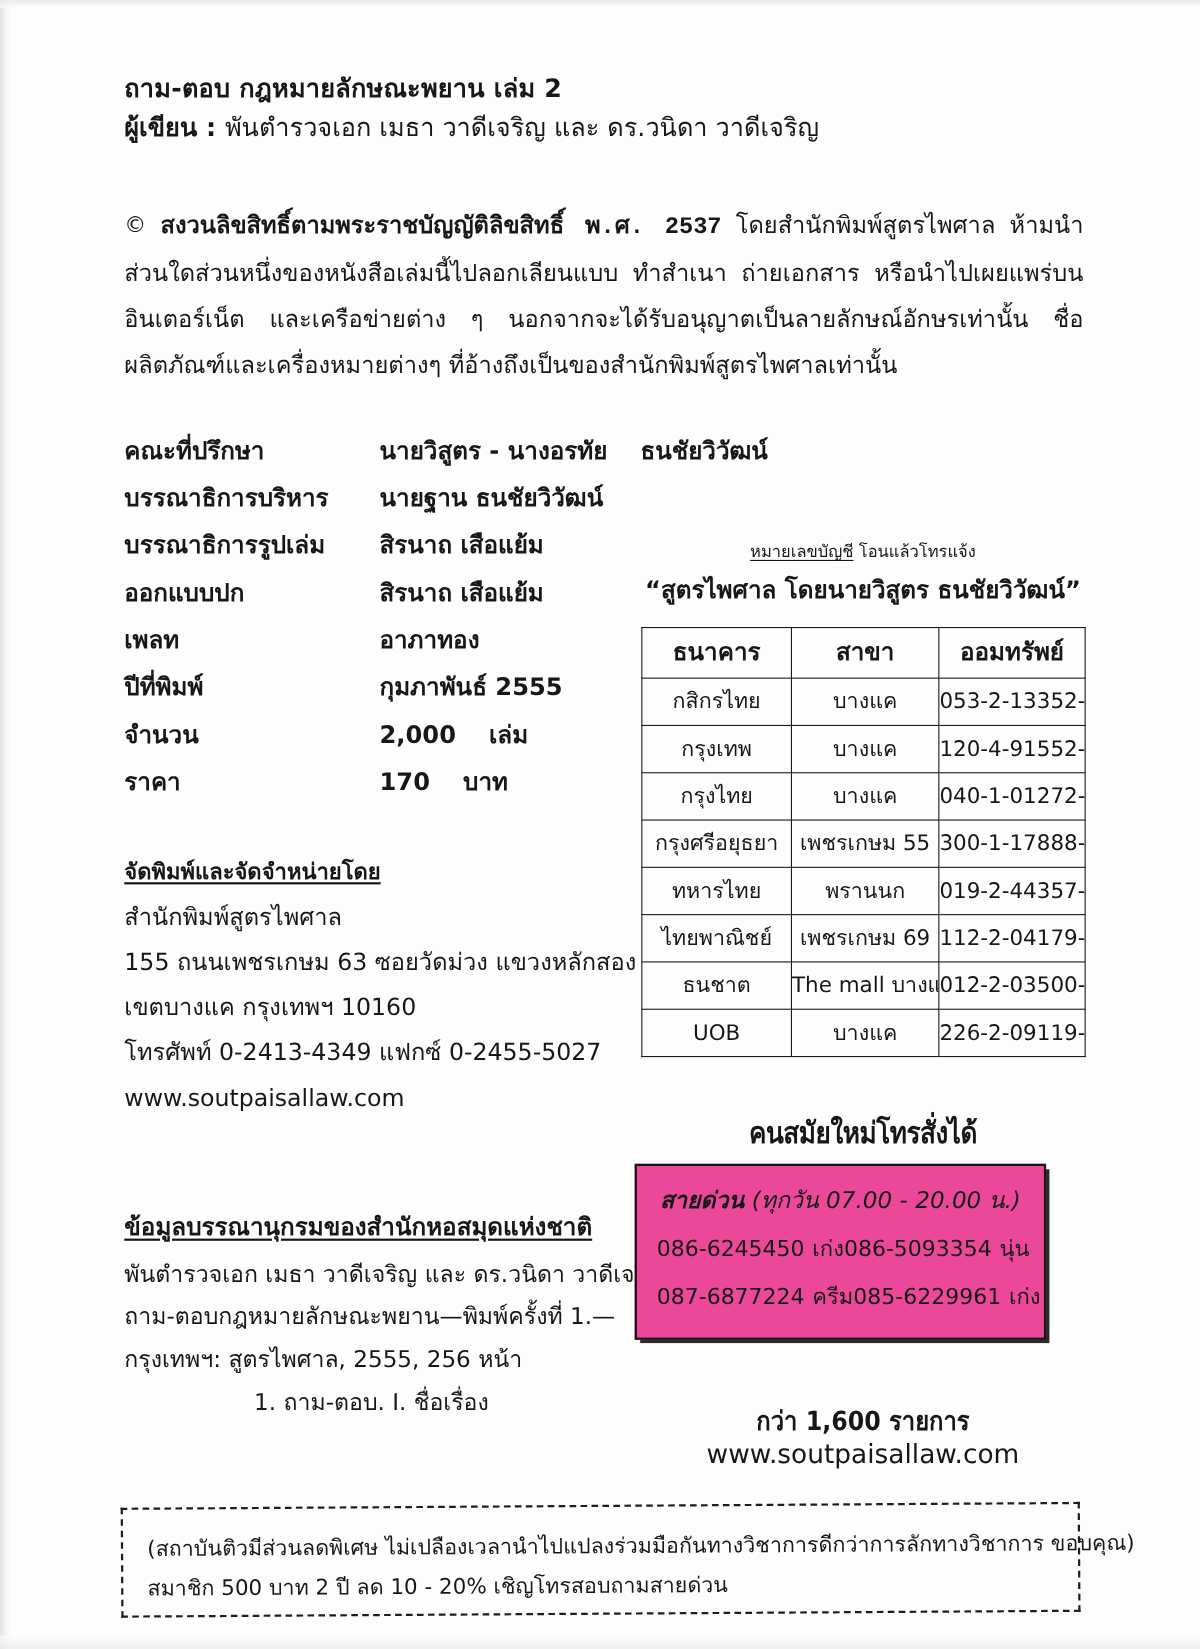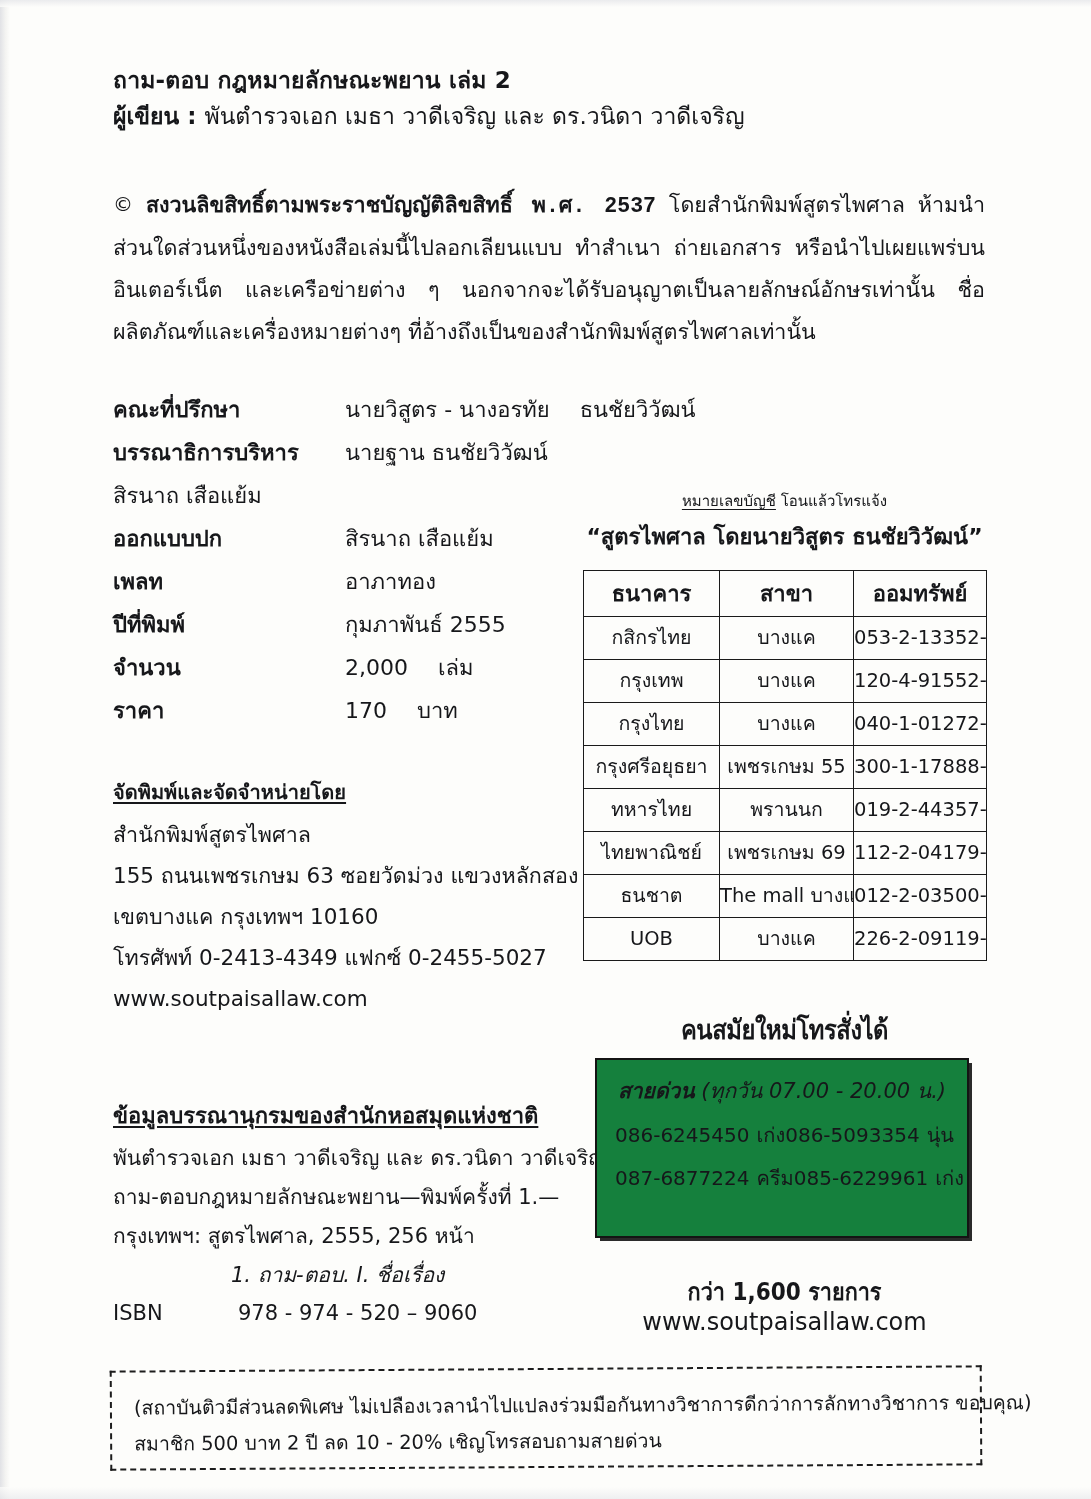--- a/index.html
+++ b/index.html
@@ -85,21 +85,21 @@
     align-items: baseline;
     height: 43px;
     font-size: 22px;
     white-space: nowrap;
   }
   .credit-row .c-label {
     width: 232px;
     font-weight: bold;
     flex: 0 0 232px;
   }
-  .credit-row .c-value { font-weight: normal; }
+  .credit-row .c-value { font-weight: bold; }
   .credit-row .c-value .v2 { margin-left: 30px; }
 
   
   #publisher-block {
     left: 113px; top: 776px;
     width: 480px;
     font-size: 21.5px;
   }
   #publisher-block .ph-head {
     font-weight: bold;
@@ -118,21 +118,21 @@
     font-size: 21px;
   }
   #cip-block .cip-head {
     font-weight: bold;
     text-decoration: underline;
     text-underline-offset: 3px;
     margin-bottom: 12px;
     font-size: 22px;
   }
   #cip-block .cline { margin-bottom: 12px; line-height: 27px; }
-  #cip-block .cline.indent { padding-left: 118px; font-style: italic; }
+  #cip-block .cline.indent { padding-left: 118px; }
   #cip-block .isbn-row { display: flex; margin-top: 4px; }
   #cip-block .isbn-row .isbn-label { width: 125px; flex: 0 0 125px; }
 
   
   #bank-section {
     left: 583px; top: 489px;
     width: 403px;
   }
   #bank-heading {
     text-align: center;
@@ -185,26 +185,26 @@
     text-align: center;
     font-size: 27px;
     font-weight: bold;
     font-family: "DejaVu Sans", "Liberation Sans", sans-serif;
     letter-spacing: -0.5px;
     transform: scaleX(0.88);
     transform-origin: center top;
   }
 
   #hotline-box {
-    left: 595px; top: 1058px;
+    left: 577px; top: 1058px;
     width: 374px;
-    height: 180px;
+    height: 160px;
     border: 2.5px solid #141414;
     box-shadow: 4px 4px 0 -1px #2a2a2a;
-    background: #15803d;
+    background: #ec4899;
     box-sizing: border-box;
     padding: 14px 12px 0 12px;
   }
   #hotline-label {
     text-align: center;
     font-size: 21px;
     font-style: italic;
     margin-bottom: 12px;
     white-space: nowrap;
   }
@@ -280,20 +280,21 @@
         <span>นายวิสูตร - นางอรทัย</span><span class="v2">ธนชัยวิวัฒน์</span>
       </span>
     </div>
     <div class="credit-row">
       <span class="c-label">บรรณาธิการบริหาร</span>
       <span class="c-value">
         <span>นายฐาน  ธนชัยวิวัฒน์</span><span class="v2"></span>
       </span>
     </div>
     <div class="credit-row">
+      <span class="c-label">บรรณาธิการรูปเล่ม</span>
       <span class="c-value">
         <span>สิรนาถ   เสือแย้ม</span><span class="v2"></span>
       </span>
     </div>
     <div class="credit-row">
       <span class="c-label">ออกแบบปก</span>
       <span class="c-value">
         <span>สิรนาถ   เสือแย้ม</span><span class="v2"></span>
       </span>
     </div>
@@ -331,24 +332,20 @@
     <div class="pline">โทรศัพท์ 0-2413-4349   แฟกซ์ 0-2455-5027</div>
     <div class="pline">www.soutpaisallaw.com</div>
   </div>
 
   <div class="abs" id="cip-block">
     <div class="cip-head">ข้อมูลบรรณานุกรมของสำนักหอสมุดแห่งชาติ</div>
     <div class="cline">พันตำรวจเอก เมธา วาดีเจริญ  และ  ดร.วนิดา  วาดีเจริญ</div>
     <div class="cline">ถาม-ตอบกฎหมายลักษณะพยาน—พิมพ์ครั้งที่ 1.—</div>
     <div class="cline">กรุงเทพฯ: สูตรไพศาล, 2555, 256  หน้า</div>
     <div class="cline indent">1. ถาม-ตอบ. I. ชื่อเรื่อง</div>
-    <div class="isbn-row">
-      <span class="isbn-label">ISBN</span>
-      <span>978 - 974 - 520 – 9060</span>
-    </div>
   </div>
 
   <div class="abs" id="bank-section">
     <div id="bank-heading">
       <span class="underline">หมายเลขบัญชี</span><span>  โอนแล้วโทรแจ้ง</span>
     </div>
     <div id="bank-owner">“สูตรไพศาล  โดยนายวิสูตร  ธนชัยวิวัฒน์”</div>
 
     <table class="bank-table">
       <colgroup>

